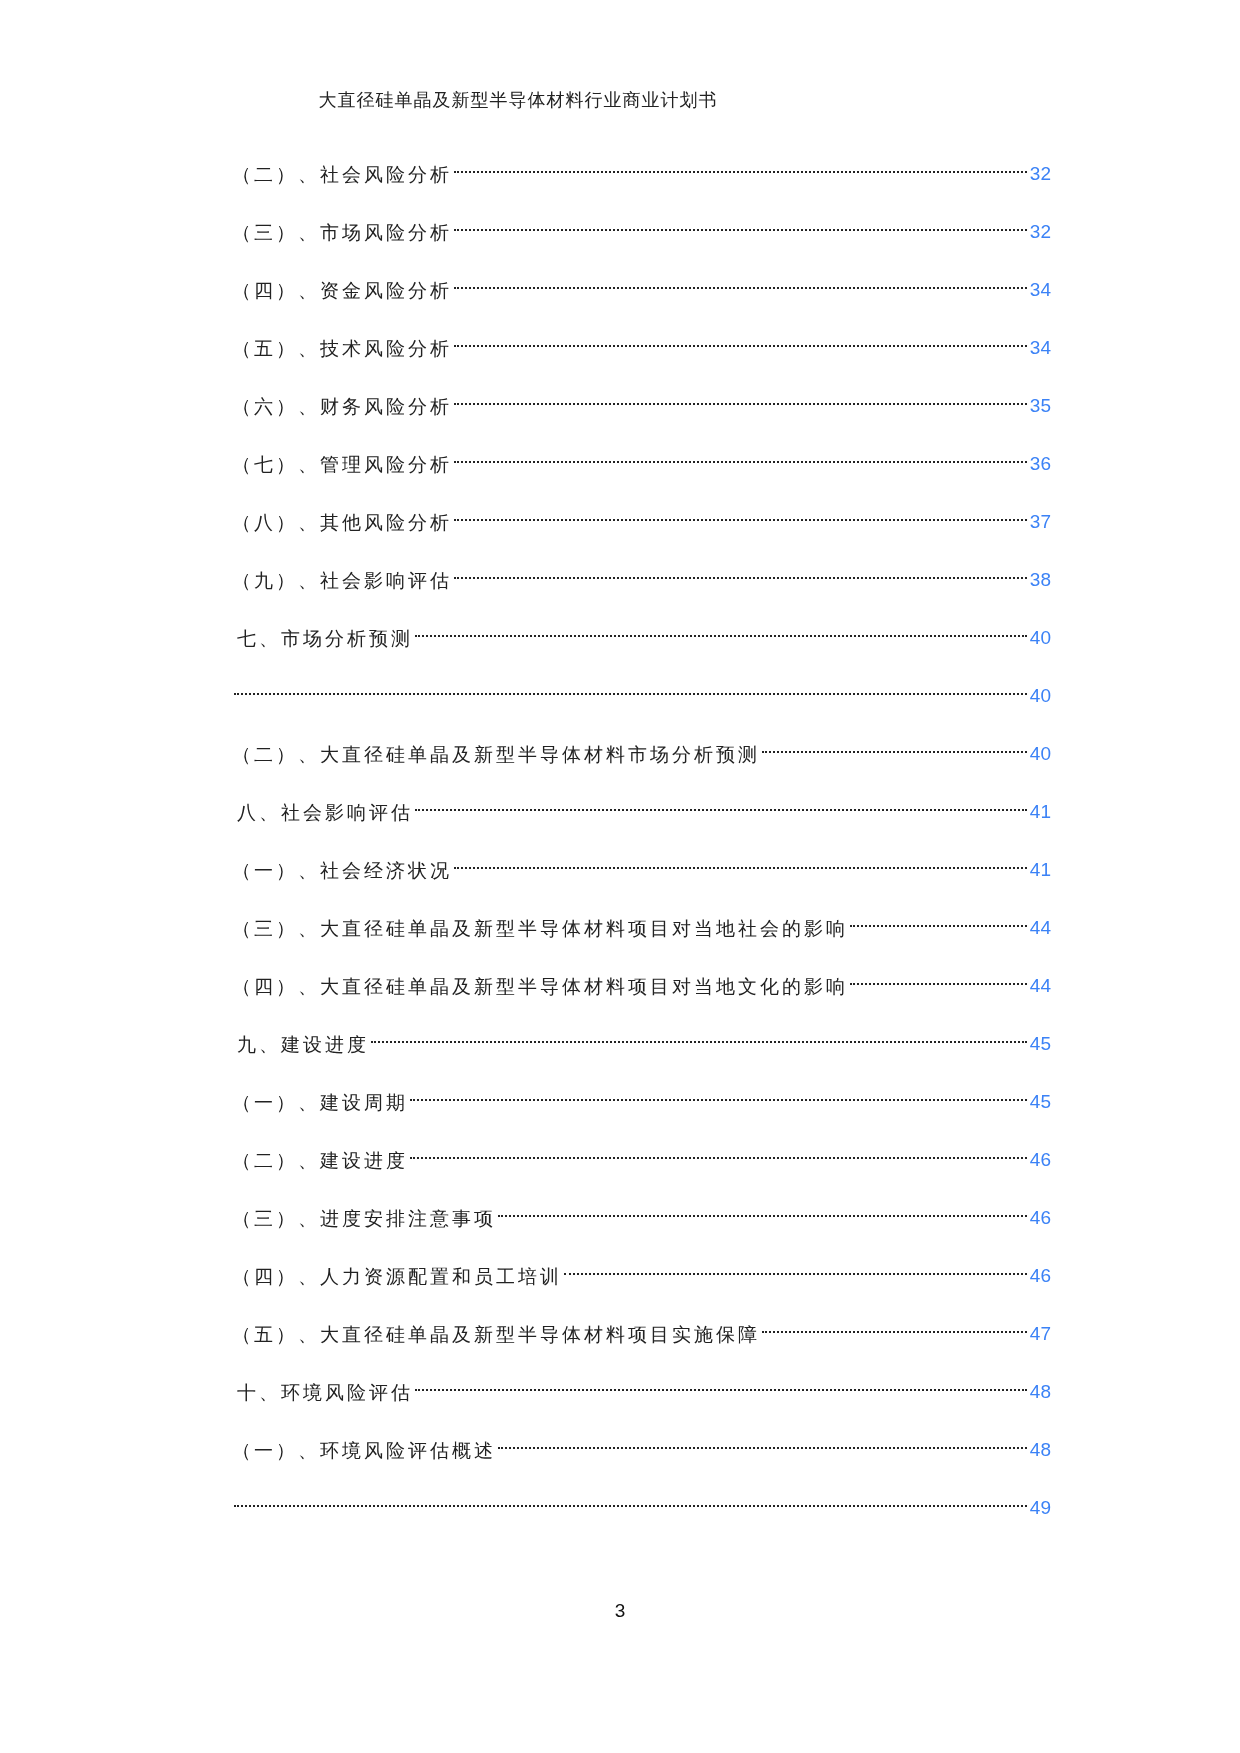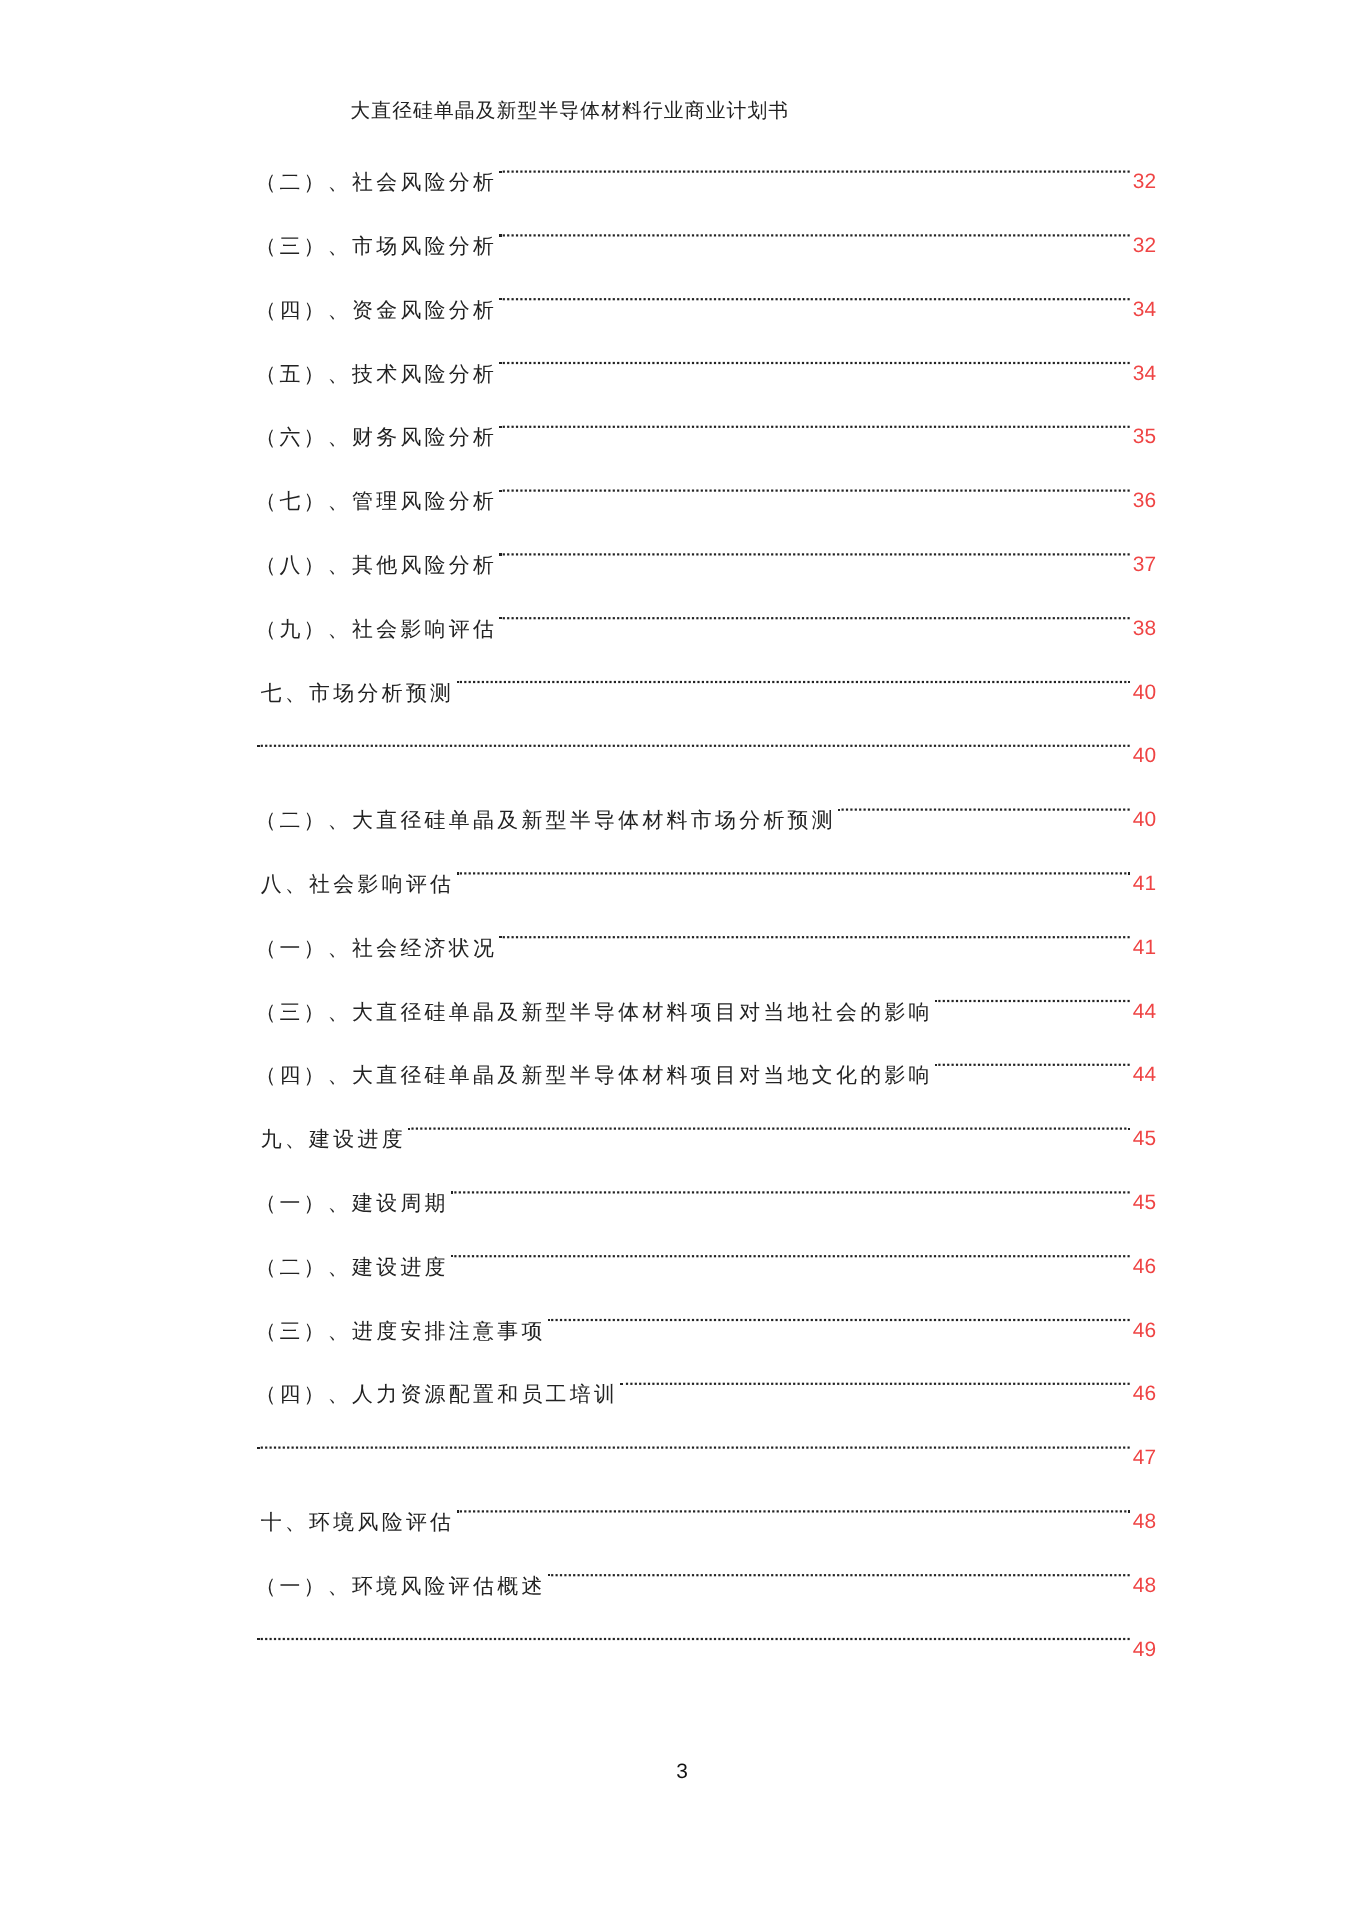--- a/index.html
+++ b/index.html
@@ -9,34 +9,34 @@
       color: #1a1a1a;
     }
     .page-header {
       position: absolute; top: 88px; left: 0; width: 1036px;
       text-align: center; font-size: 18px; letter-spacing: 1px; color: #222;
     }
     .toc {
       position: absolute; top: 155px; left: 190px; width: 861px;
     }
     .toc-row {
-      display: flex; align-items: flex-start;
+      display: flex; align-items: center;
       height: 58px; box-sizing: border-box; padding-bottom: 20px;
       font-size: 19px; line-height: 22px;
     }
     .toc-row.level-1 { padding-left: 0; margin-left: 47px; }
     .toc-row.level-2 { padding-left: 42px; }
     .toc-label { white-space: nowrap; letter-spacing: 3px; color: #222; }
     .toc-leader {
       flex: 1 1 auto; margin: 0 2px 4px 2px;
       border-bottom: 2px dotted #222; height: 0;
     }
     .toc-page {
       font-family: "Liberation Sans", "DejaVu Sans", sans-serif;
-      font-size: 19px; color: #ef4444; min-width: 22px; text-align: right;
+      font-size: 19px; color: #3b82f6; min-width: 22px; text-align: right;
     }
     .page-number {
       position: absolute; top: 1600px; left: 0; width: 1240px;
       text-align: center; font-family: "Liberation Sans", sans-serif;
       font-size: 19px; color: #111;
     }
   </style>
 </head>
 <body>
 
@@ -136,20 +136,21 @@
       <span class="toc-label">（三）、进度安排注意事项</span>
       <span class="toc-leader"></span>
       <span class="toc-page">46</span>
     </div>
   <div class="toc-row level-2">
       <span class="toc-label">（四）、人力资源配置和员工培训</span>
       <span class="toc-leader"></span>
       <span class="toc-page">46</span>
     </div>
   <div class="toc-row level-2">
+      <span class="toc-label">（五）、大直径硅单晶及新型半导体材料项目实施保障</span>
       <span class="toc-leader"></span>
       <span class="toc-page">47</span>
     </div>
   <div class="toc-row level-1">
       <span class="toc-label">十、环境风险评估</span>
       <span class="toc-leader"></span>
       <span class="toc-page">48</span>
     </div>
   <div class="toc-row level-2">
       <span class="toc-label">（一）、环境风险评估概述</span>

